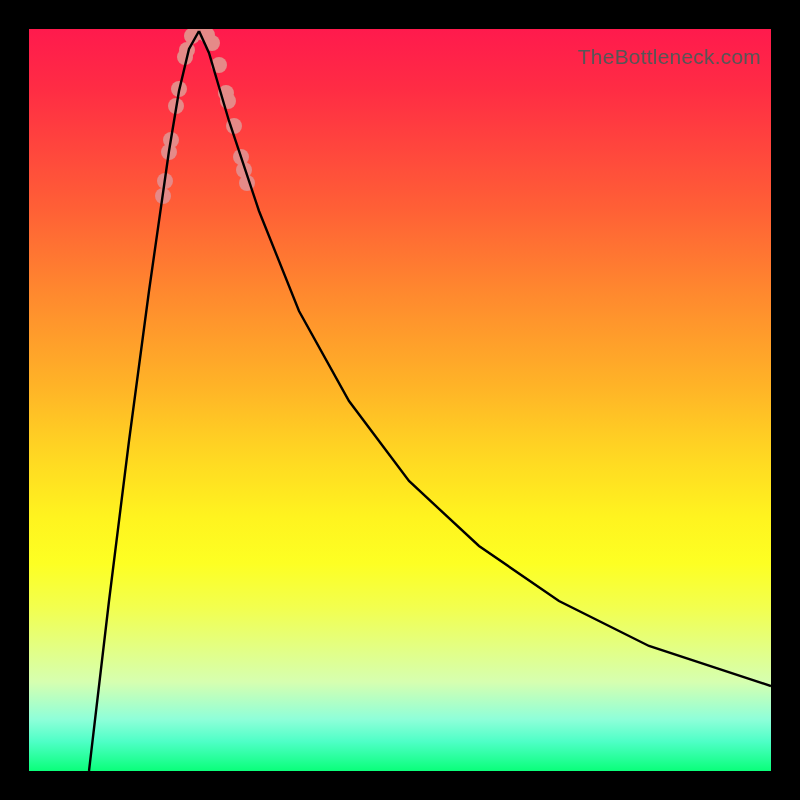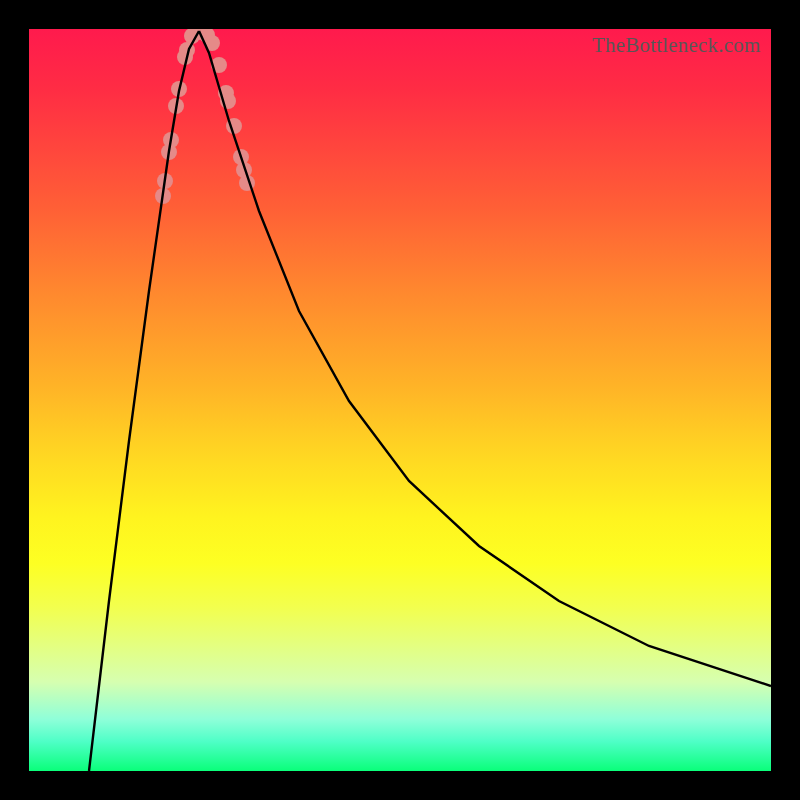--- a/index.html
+++ b/index.html
@@ -27,23 +27,23 @@
       #fdff23 72%,
       #f2ff4f 78%,
       #d6ffb0 88%,
       #8fffd9 93%,
       #4fffc7 96%,
       #0aff7a 100%
     );
   }
   .watermark {
     position: absolute;
-    top: 4px;
+    top: 16px;
     right: 10px;
-    font-family: Liberation Serif, serif;
+    font-family: Liberation Sans, sans-serif;
     font-size: 21px;
     color: #565656;
     letter-spacing: 0.2px;
   }
   svg.curves {
     position: absolute;
     left: 0;
     top: 0;
     width: 742px;
     height: 742px;

